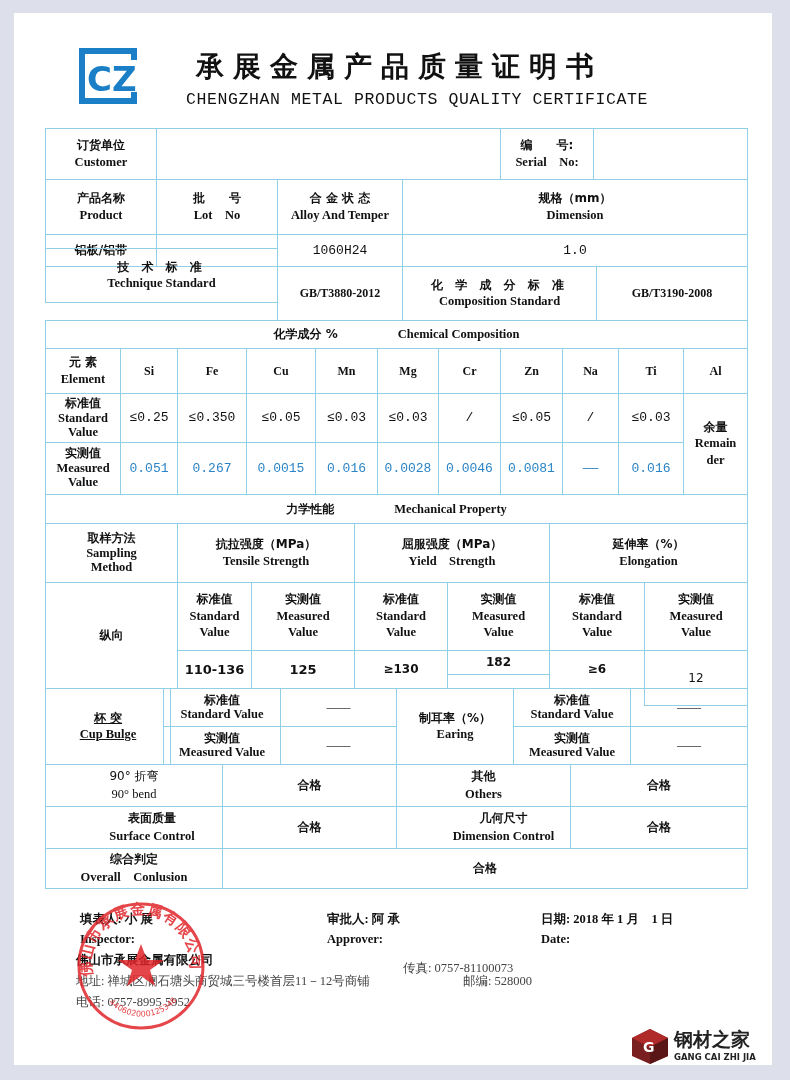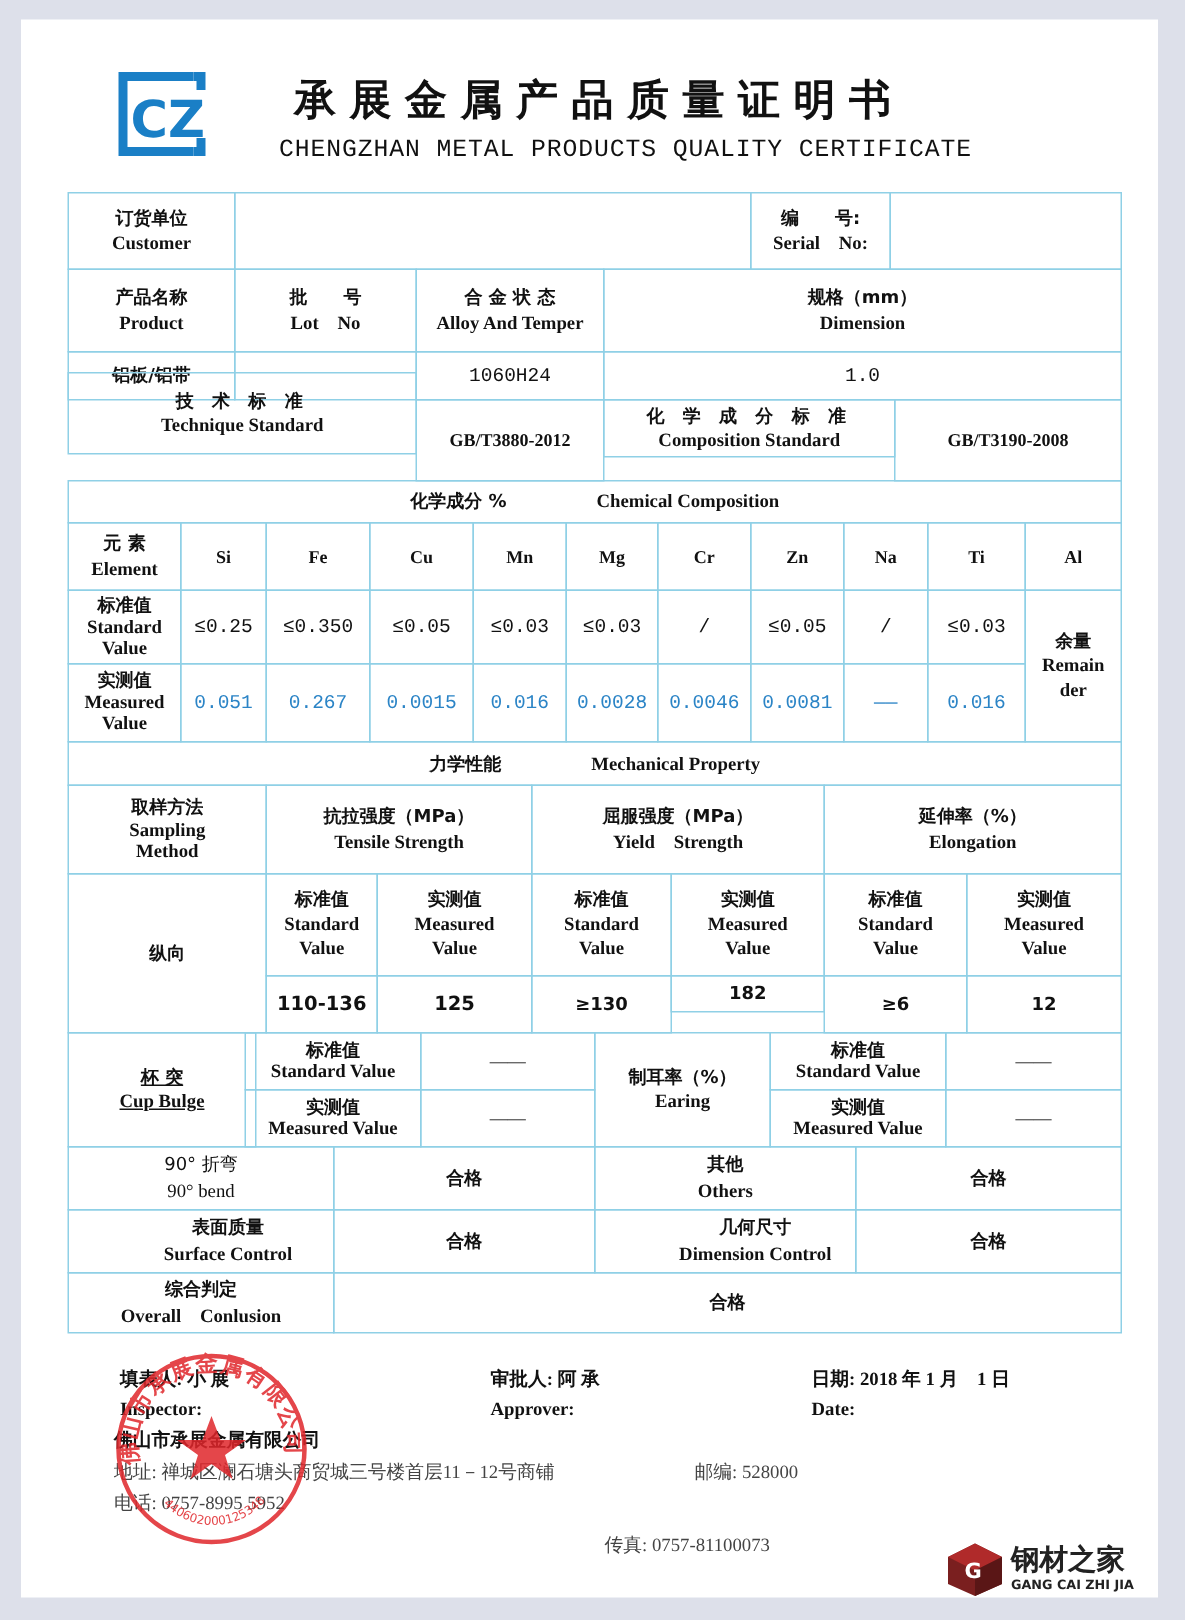--- a/index.html
+++ b/index.html
@@ -69,21 +69,21 @@
   </div>
 <div class="cell" style="left:156px;top:234px;width:122px;height:33px;"></div>
 <div class="cell val" style="left:277px;top:234px;width:126px;height:33px;">1060H24</div>
 <div class="cell val" style="left:402px;top:234px;width:346px;height:33px;">1.0</div>
 
 <div class="cell" style="left:45px;top:248px;width:233px;height:55px;text-align:center;">
   <span class="cn" style="letter-spacing:4px">技 术 标 准</span>
   <span class="en">Technique Standard</span>
 </div>
 <div class="cell" style="left:277px;top:266px;width:126px;height:55px;font-weight:bold;">GB/T3880-2012</div>
-<div class="cell" style="left:402px;top:266px;width:195px;height:39px;">
+<div class="cell" style="left:402px;top:266px;width:195px;height:55px;">
   <span class="cn" style="letter-spacing:4px">化 学 成 分 标 准</span>
   <span class="en">Composition Standard</span>
 </div>
 <div class="cell" style="left:596px;top:266px;width:152px;height:55px;font-weight:bold;">GB/T3190-2008</div>
 
 <div class="cell" style="left:45px;top:320px;width:703px;height:29px;flex-direction:row;gap:60px;">
   <span class="cn">化学成分 %</span>
   <span class="en">Chemical Composition</span>
 </div>
 
@@ -195,21 +195,21 @@
   <span class="cn">实测值</span>
   <span class="en">Measured</span>
   <span class="en">Value</span>
 </div>
 
 <div class="cell sans-val" style="left:177px;top:650px;width:75px;height:39px;">110-136</div>
 <div class="cell sans-val" style="left:251px;top:650px;width:104px;height:39px;">125</div>
 <div class="cell sans-val" style="left:354px;top:650px;width:94px;height:39px;font-size:12px;font-weight:bold;">≥130</div>
 <div class="cell sans-val" style="left:447px;top:650px;width:103px;height:25px;font-size:12px;font-weight:bold;">182</div>
 <div class="cell sans-val" style="left:549px;top:650px;width:96px;height:39px;font-size:12px;font-weight:bold;">≥6</div>
-<div class="cell sans-val" style="left:644px;top:650px;width:104px;height:39px;font-size:12px;font-weight:bold;">12</div>
+<div class="cell sans-val" style="left:644px;top:650px;width:104px;height:56px;font-size:12px;font-weight:normal;">12</div>
 
 <div class="cell" style="left:45px;top:688px;width:126px;height:77px;text-decoration:underline;">
   <span class="cn">杯 突</span>
   <span class="en">Cup Bulge</span>
 </div>
 <div class="cell" style="left:163px;top:688px;width:118px;height:39px;line-height:1.2;">
   <span class="cn">标准值</span>
   <span class="en">Standard Value</span>
 </div>
 <div class="cell" style="left:163px;top:726px;width:118px;height:39px;line-height:1.2;">
@@ -274,21 +274,21 @@
 <div class="footer-text b" style="left:80px;top:911px;">填表人: 小 展</div>
 <div class="footer-text b" style="left:80px;top:932px;">Inspector:</div>
 <div class="footer-text b" style="left:327px;top:911px;">审批人: 阿 承</div>
 <div class="footer-text b" style="left:327px;top:932px;">Approver:</div>
 <div class="footer-text b" style="left:541px;top:911px;">日期: 2018 年 1 月　1 日</div>
 <div class="footer-text b" style="left:541px;top:932px;">Date:</div>
 <div class="footer-text b" style="left:76px;top:952px;">佛山市承展金属有限公司</div>
 <div class="footer-text gray" style="left:76px;top:973px;">地址: 禅城区澜石塘头商贸城三号楼首层11－12号商铺</div>
 <div class="footer-text gray" style="left:463px;top:973px;">邮编: 528000</div>
 <div class="footer-text gray" style="left:76px;top:994px;">电话: 0757-8995 5952</div>
-<div class="footer-text gray" style="left:403px;top:1022px;text-align:right;">传真: 0757-81100073</div>
+<div class="footer-text gray" style="left:403px;top:960px;text-align:right;">传真: 0757-81100073</div>
 
 <svg class="abs stamp" viewBox="0 0 132 132">
   <defs>
     <path id="arcTop" d="M 18 78 A 50 50 0 1 1 114 78"></path>
     <path id="arcBot" d="M 30 98 A 46 46 0 0 0 104 98"></path>
   </defs>
   <circle cx="66" cy="66" r="62" fill="none" stroke="#e0262b" stroke-width="3"></circle>
   <text font-family="DejaVu Sans, sans-serif" font-size="15" font-weight="bold" fill="#e0262b" letter-spacing="1">
     <textPath href="#arcTop" startOffset="2">佛山市承展金属有限公司</textPath>
   </text>

